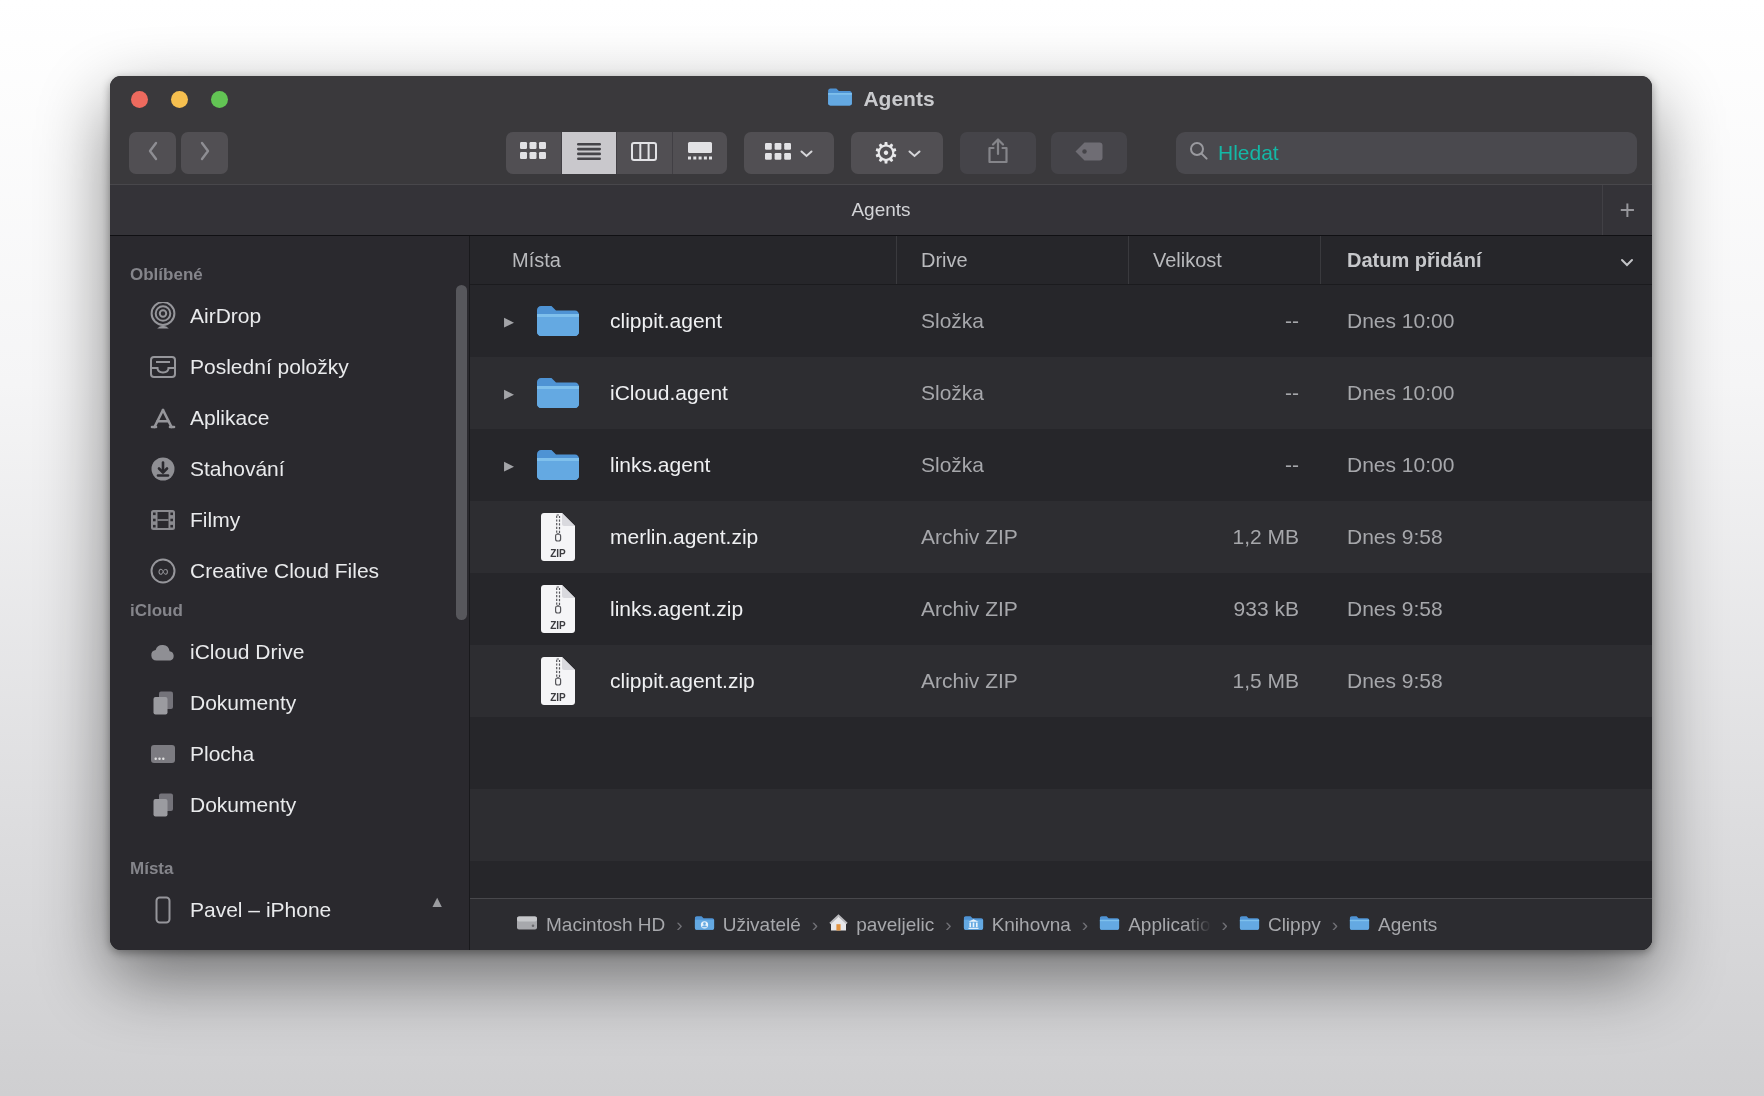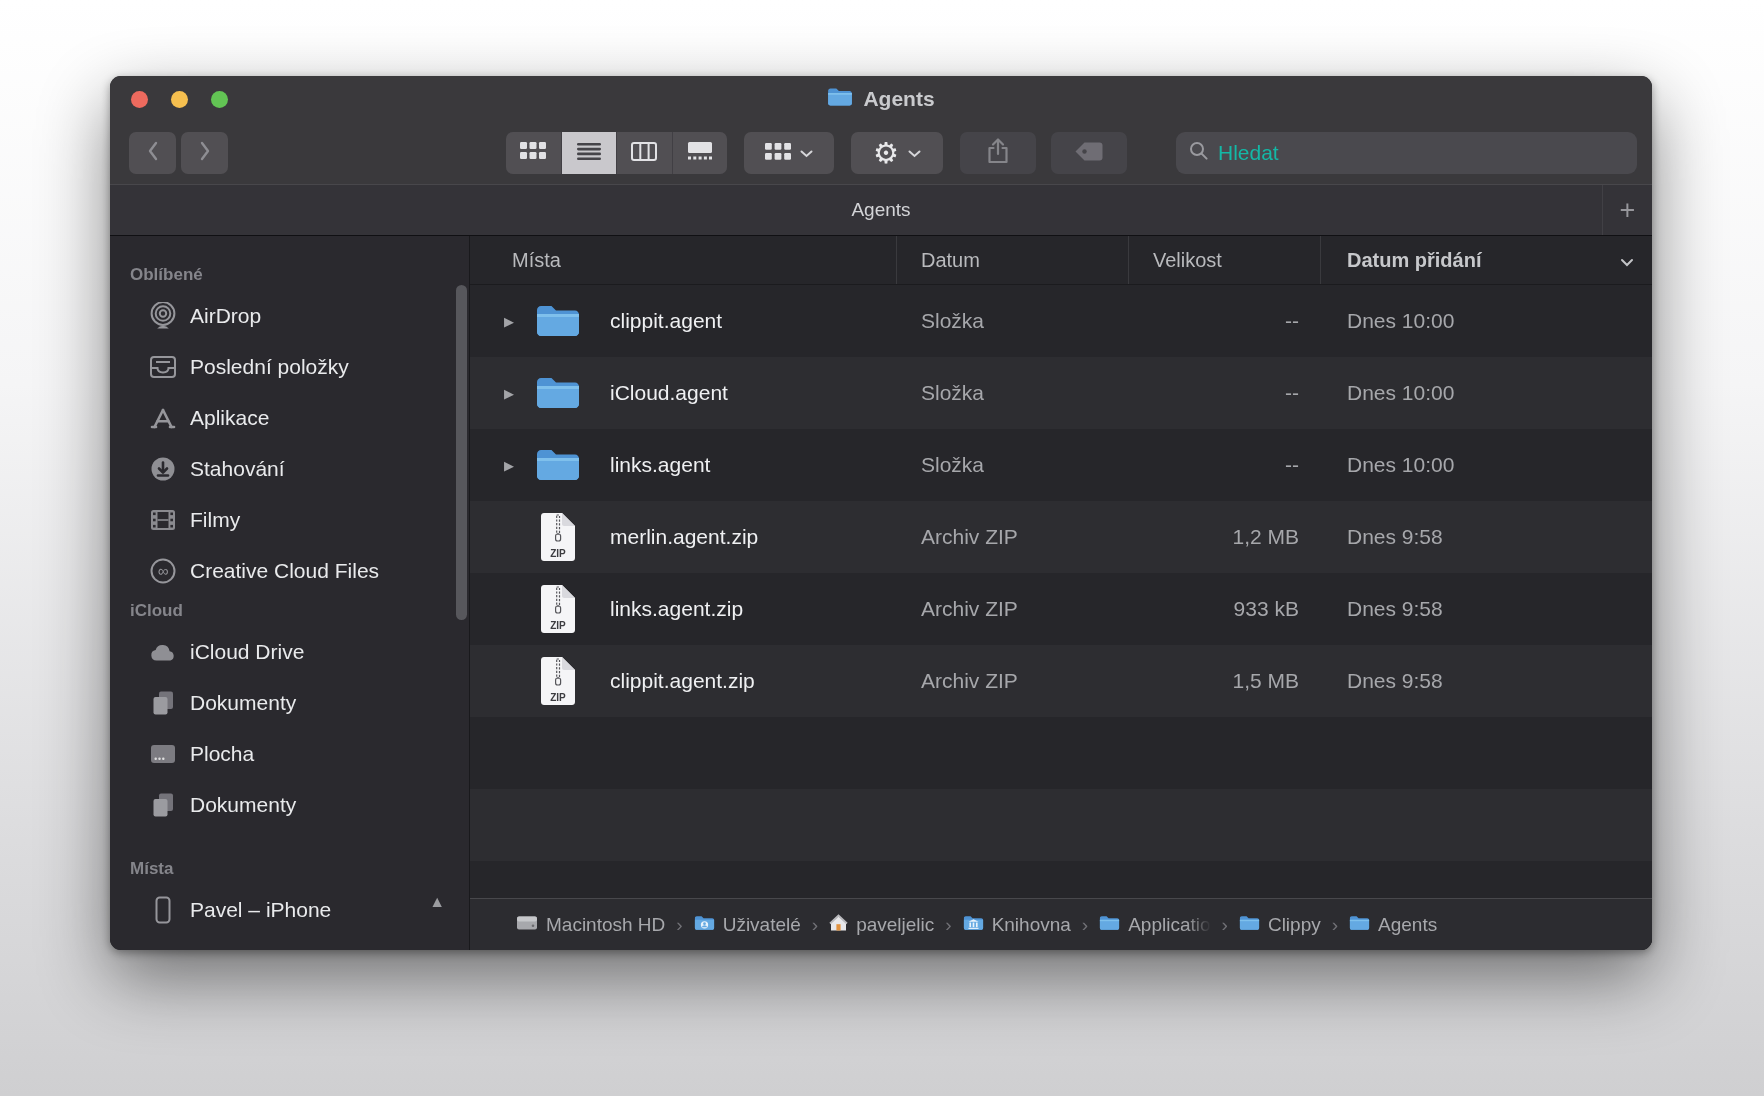--- a/index.html
+++ b/index.html
@@ -359,21 +359,21 @@
         <span class="s-lbl">Pavel – iPhone</span>
         <span class="eject">▲</span>
       </div>
 
       <div class="sb-scroll"></div>
     </aside>
 
     <div class="filearea">
       <div class="lheader">
         <div class="hc hc1">Místa</div>
-        <div class="hc hc2">Datum</div>
+        <div class="hc hc2">Drive</div>
         <div class="hc hc3">Velikost</div>
         <div class="hc hc4">
           <span>Datum přidání</span>
           <span><svg width="14" height="9" viewBox="0 0 14 9">
                 <path d="M2 2 L7 7 L12 2" stroke="#c3c4c7" stroke-width="2" fill="none" stroke-linecap="round"></path>
               </svg></span>
         </div>
       </div>
 
       <div class="rows">

